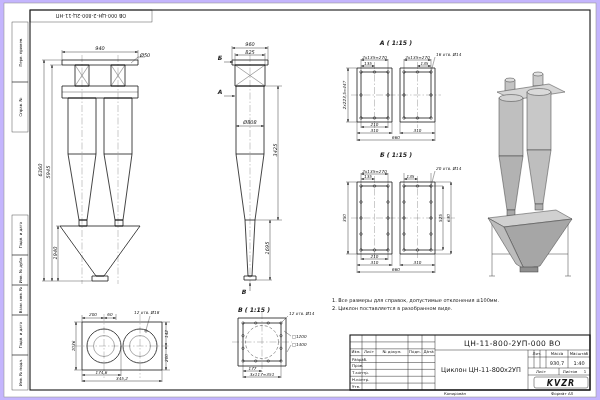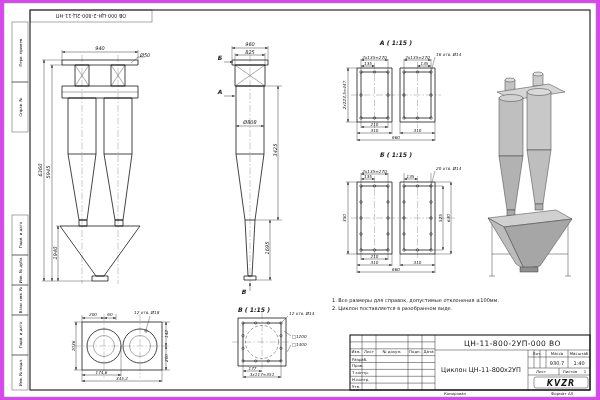--- a/index.html
+++ b/index.html
@@ -1,16 +1,16 @@
 <!DOCTYPE html>
 <html><head>
 <meta charset="utf-8">
 <style>
   html,body{margin:0;padding:0;background:#b9bcbe;}
-  .stage{position:relative;width:600px;height:400px;background:#d946ef;overflow:hidden;}
+  .stage{position:relative;width:600px;height:400px;background:#c4b5fd;overflow:hidden;}
   svg{display:block;}
   svg text{font-family:"DejaVu Sans",sans-serif;fill:#161616;}
   .dim{font-size:5px;font-style:italic;}
   .dimS{font-size:4.2px;font-style:italic;}
   .vt{font-size:6.2px;font-style:italic;font-weight:bold;}
   .arrL{font-size:6px;font-style:italic;font-weight:bold;}
   .note{font-size:5px;}
   .t4{font-size:3.9px;}
   .t5{font-size:5px;}
   .code{font-size:5px;}

